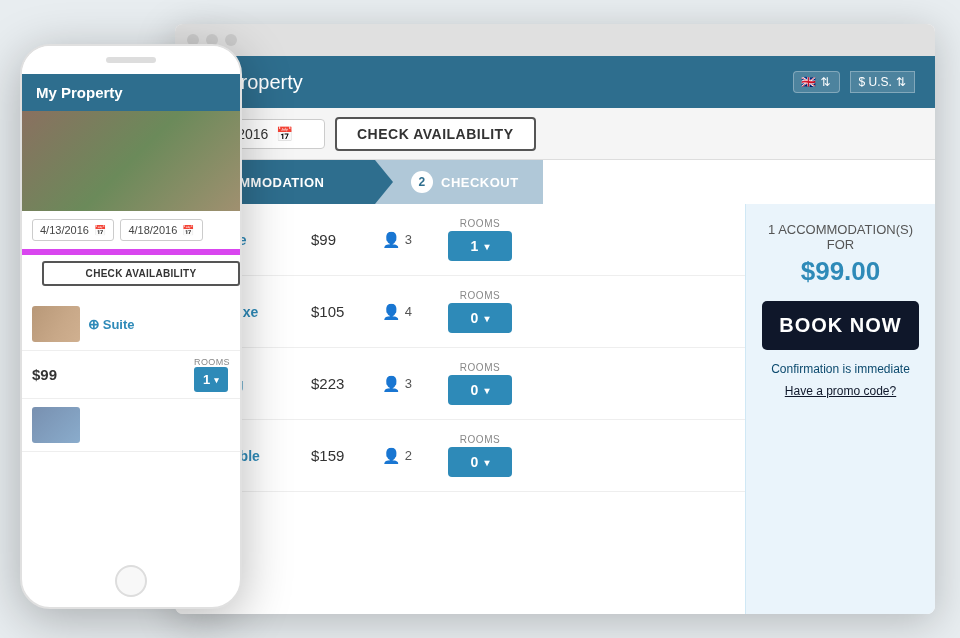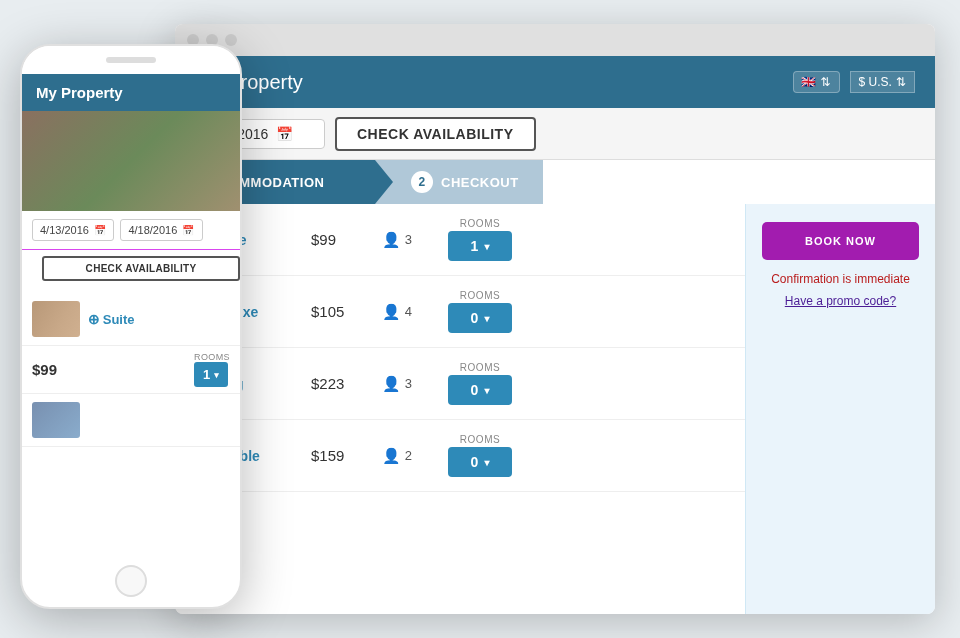--- a/index.html
+++ b/index.html
@@ -274,41 +274,41 @@
       text-align: center;
       margin-bottom: 4px;
     }
     .accom-price {
       font-size: 26px;
       font-weight: 700;
       color: #2e8ab8;
       margin-bottom: 14px;
     }
     .book-now-btn {
-      background: #a21caf;
+      background: #0f172a;
       color: #fff;
       border: none;
       border-radius: 5px;
       padding: 13px 0;
-      font-size: 11px;
+      font-size: 20px;
       font-weight: 800;
       letter-spacing: 1px;
       width: 100%;
       cursor: pointer;
       margin-bottom: 12px;
     }
     .confirm-text {
       font-size: 12px;
-      color: #b91c1c;
+      color: #0c4a6e;
       text-align: center;
       margin-bottom: 8px;
     }
     .promo-link {
       font-size: 12px;
-      color: #4c1d95;
+      color: #0f172a;
       text-align: center;
       text-decoration: underline;
       cursor: pointer;
     }
 
     
     .phone {
       position: absolute;
       left: 0;
       top: 30px;
@@ -358,21 +358,21 @@
     }
     .img-section-2 {
       flex: 1;
       background: #8a9a6a;
     }
     .phone-date-row {
       display: flex;
       align-items: center;
       padding: 8px 10px;
       gap: 6px;
-      border-bottom: 1px solid #d946ef;
+      border-bottom: 6px solid #d946ef;
       background: #fff;
     }
     .phone-date-box {
       border: 1px solid #ccc;
       border-radius: 3px;
       padding: 4px 7px;
       font-size: 11px;
       color: #444;
       display: flex;
       align-items: center;
@@ -599,20 +599,22 @@
             <div class="rooms-dropdown">
               <span>0</span>
               <span class="chevron-down">▾</span>
             </div>
           </div>
         </div>
 
       </div>
 
       <div class="sidebar-panel">
+        <div class="accom-label">1 ACCOMMODATION(S) FOR</div>
+        <div class="accom-price">$99.00</div>
         <button class="book-now-btn">BOOK NOW</button>
         <div class="confirm-text">Confirmation is immediate</div>
         <span class="promo-link">Have a promo code?</span>
       </div>
     </div>
 
   </div>
 
   <div class="phone">
 

